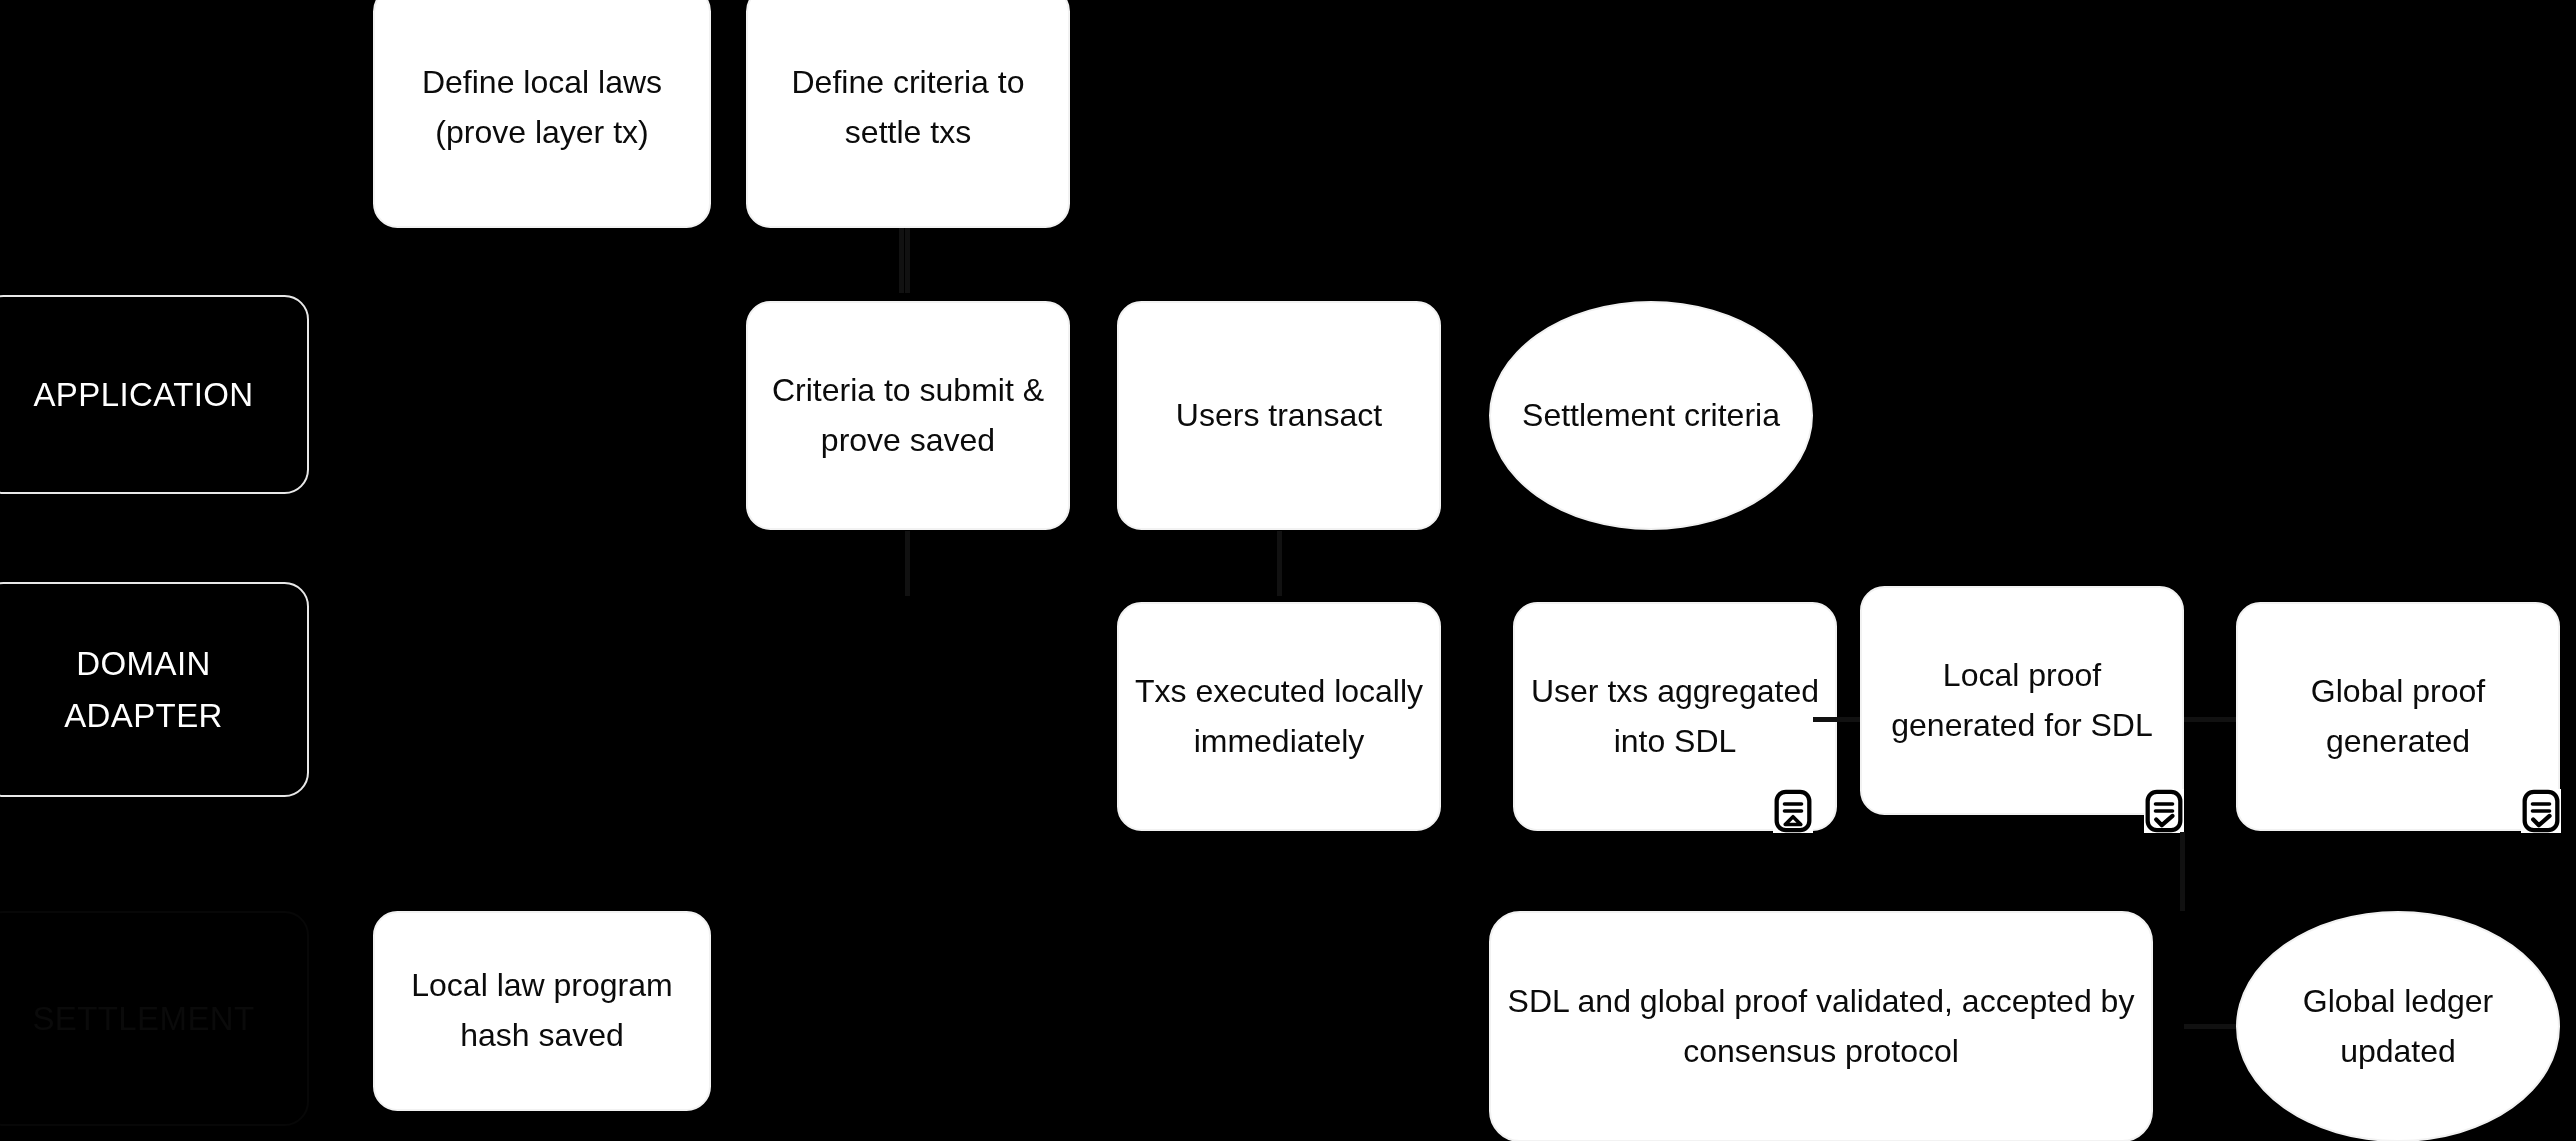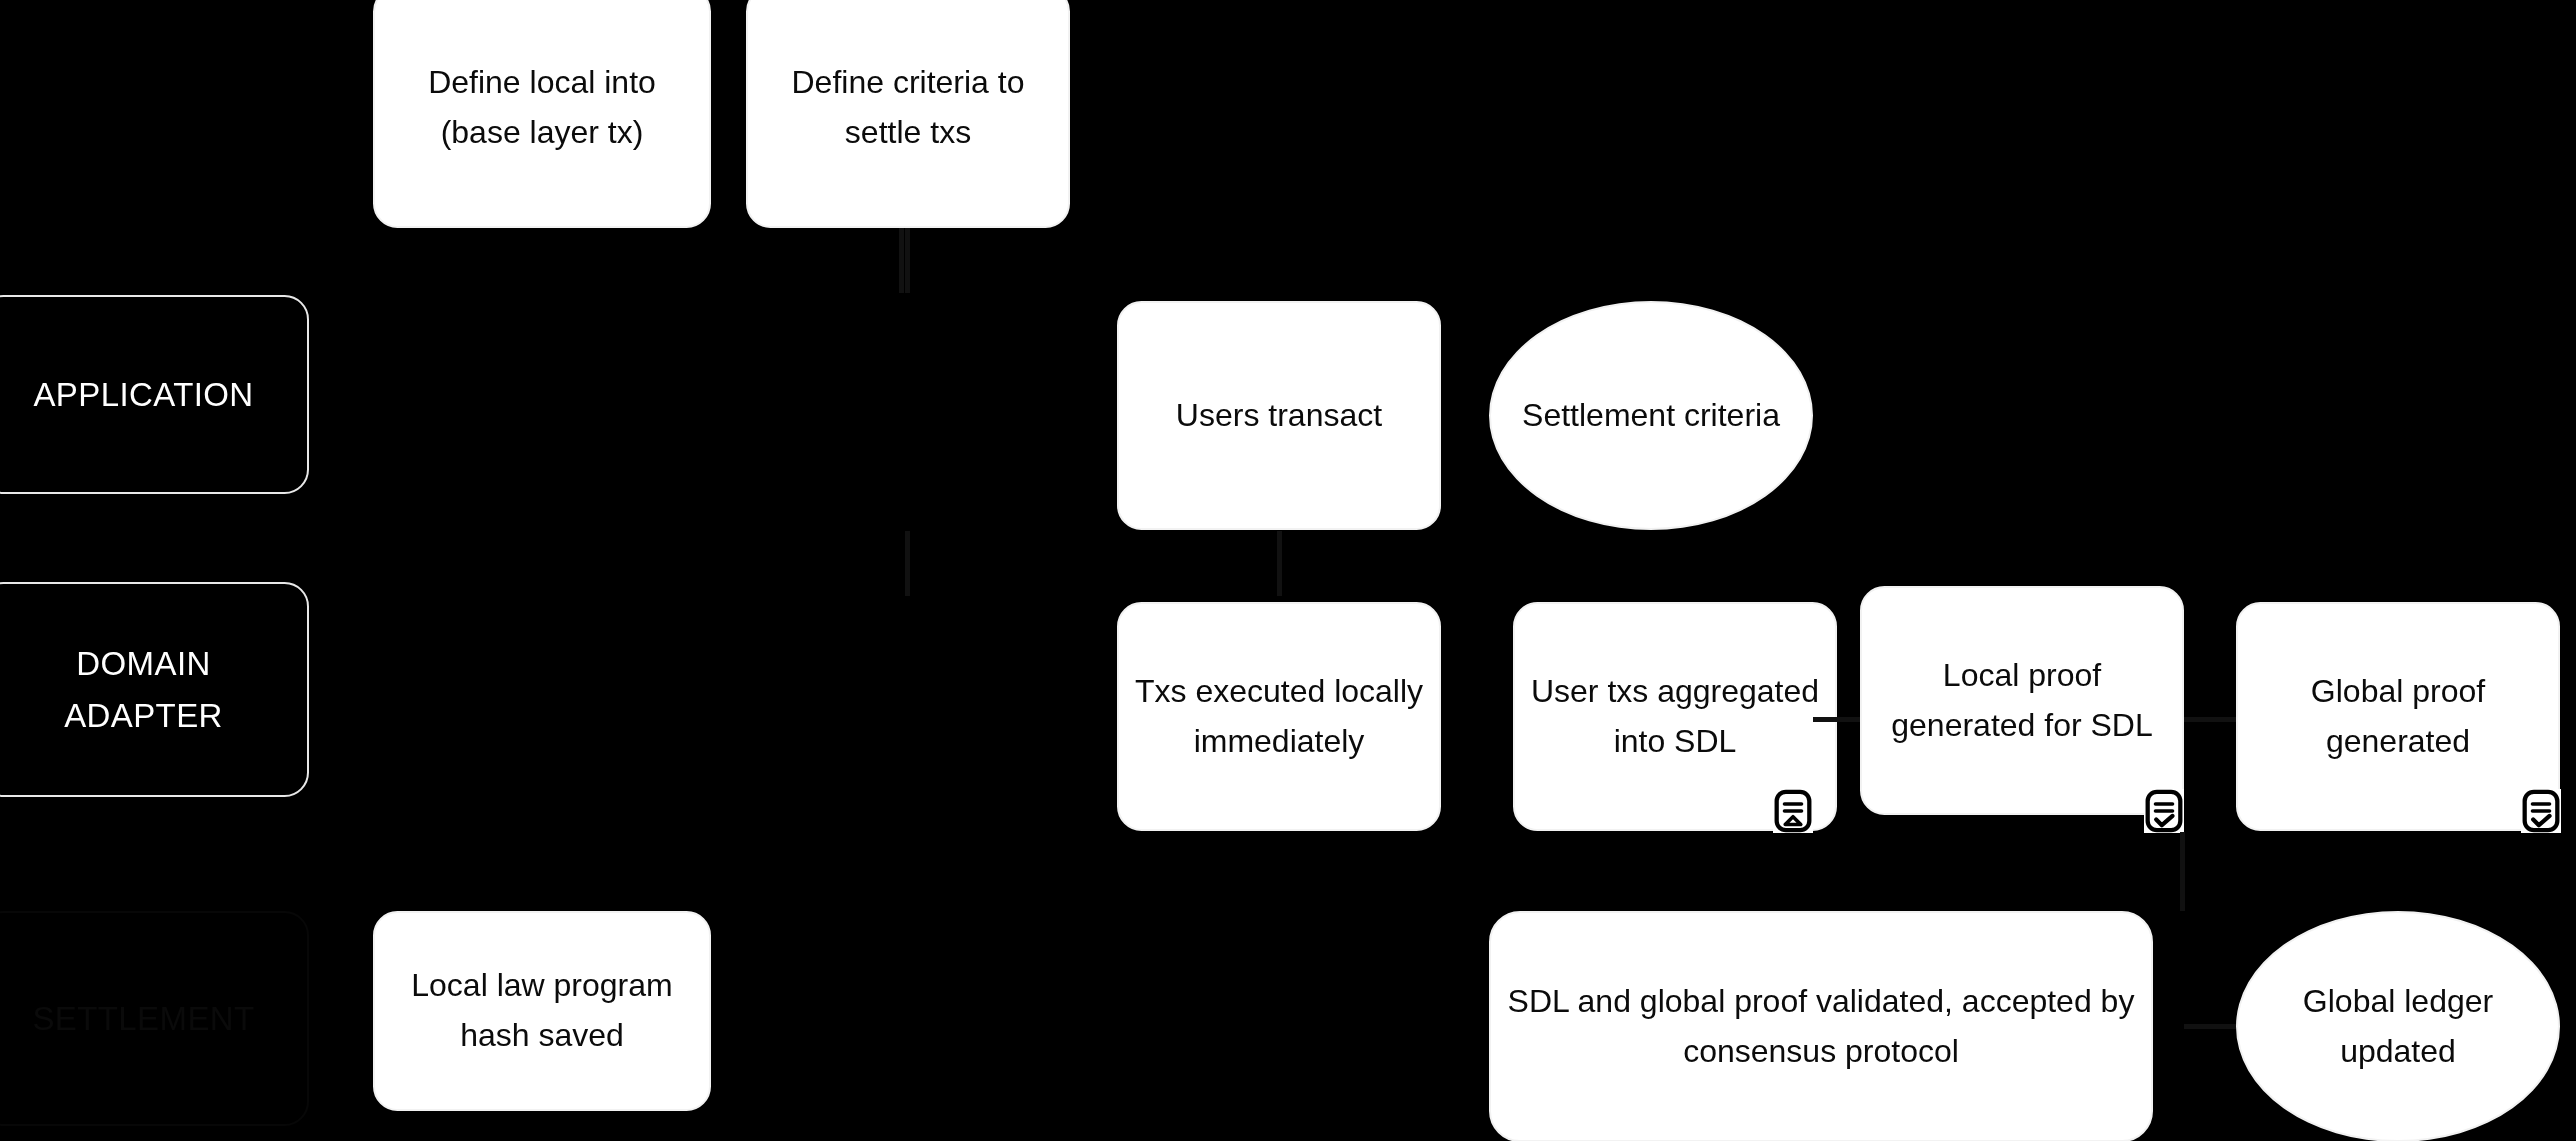--- a/index.html
+++ b/index.html
@@ -80,30 +80,33 @@
   <div class="node lane" style="left:-21.5px; top:582px; width:330px; height:215px; font-size:33px; flex-direction:column;">
     <span class="label">DOMAIN</span>
     <span class="label">ADAPTER</span>
   </div>
 
   <div class="node lane ghost" style="left:-21.5px; top:911px; width:330px; height:215px; font-size:33px;">
     <span class="label">SETTLEMENT</span>
   </div>
 
   <div class="node rect" style="left:373px; top:-13px; width:338px; height:241px; font-size:32px;">
-    <span class="label">Define local into (base layer tx)</span>
+    <span class="label">Define local laws (prove layer tx)</span>
   </div>
 
   <div class="node rect" style="left:746px; top:-13px; width:324px; height:241px; font-size:32px;">
     <span class="label">Define criteria to settle txs</span>
   </div>
 
   <div class="stub" style="left:899px; top:228px; width:5px; height:65px;"></div>
   <div class="stub" style="left:905px; top:228px; width:5px; height:65px;"></div>
 
+  <div class="node rect" style="left:746px; top:301px; width:324px; height:229px; font-size:32px;">
+    <span class="label">Criteria to submit &amp; prove saved</span>
+  </div>
 
   <div class="node rect" style="left:1117px; top:301px; width:324px; height:229px; font-size:32px;">
     <span class="label">Users transact</span>
   </div>
 
   <div class="node pill" style="left:1489px; top:301px; width:324px; height:229px; font-size:32px;">
     <span class="label">Settlement criteria</span>
   </div>
 
   <div class="stub" style="left:1277px; top:531px; width:5px; height:65px;"></div>

